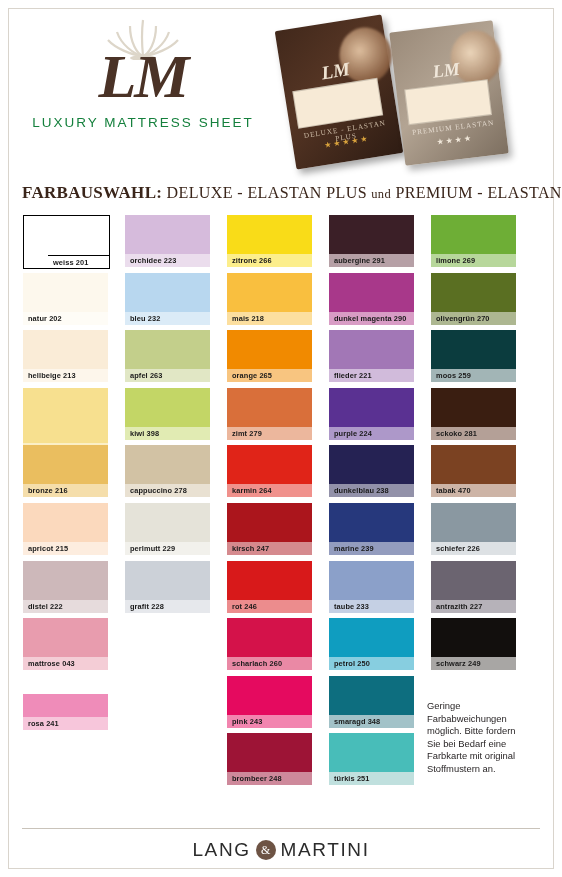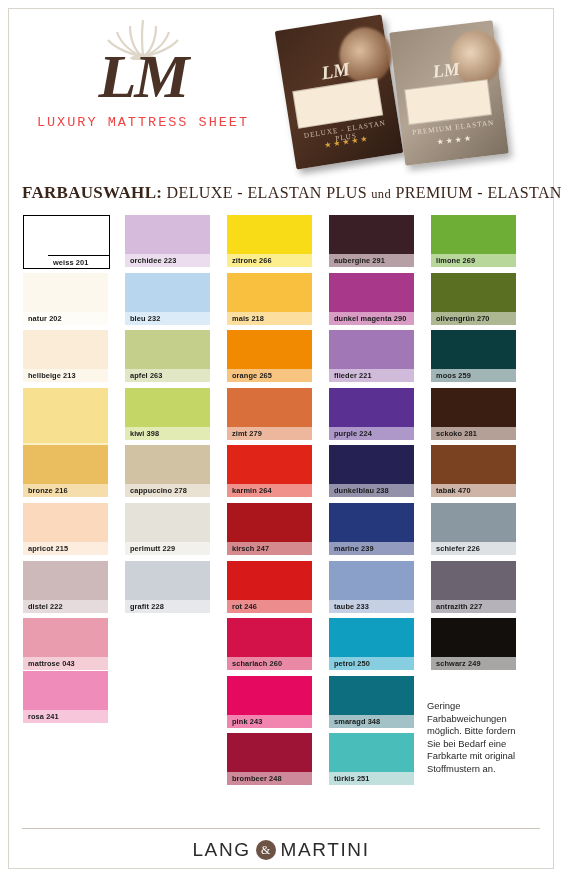--- a/index.html
+++ b/index.html
@@ -25,22 +25,22 @@
 
   .brandblock{position:absolute;left:12px;top:14px;width:262px;text-align:center;}
   .crown{width:92px;height:46px;margin:0 auto 0;display:block;}
   .monogram{
     font-family:"Liberation Serif", serif;
     font-size:62px;font-style:italic;font-weight:700;
     color:#4a3226;line-height:0.92;margin-top:-12px;
     letter-spacing:-2px;
   }
   .brandsub{
-    font-family:Liberation Mono, monospace;
-    font-size:13.5px;letter-spacing:2.0px;color:#ef4444;
+    font-family:Liberation Sans, sans-serif;
+    font-size:13.5px;letter-spacing:2.0px;color:#15803d;
     margin-top:10px;white-space:nowrap;
   }
 
   
   .packs{position:absolute;left:275px;top:8px;width:280px;height:168px;}
   .pack{position:absolute;border-radius:2px;}
   .pack .lbl{
     position:absolute;left:6%;right:6%;
     font-family:"Liberation Serif", serif;
     text-align:center;letter-spacing:1px;
@@ -204,21 +204,21 @@
           <div class="cap" style="background: rgb(253, 237, 223);">apricot 215</div>
         </div>
         <div class="swatch" title="distel 222" style="top: 345.6px; height: 52px;">
           <div class="block" style="background: rgb(205, 184, 186);"></div>
           <div class="cap" style="background: rgb(230, 219, 220);">distel 222</div>
         </div>
         <div class="swatch" title="mattrose 043" style="top: 403.2px; height: 52px;">
           <div class="block" style="background: rgb(232, 156, 174);"></div>
           <div class="cap" style="background: rgb(244, 205, 214);">mattrose 043</div>
         </div>
-        <div class="swatch" title="rosa 241" style="top: 456px; height: 52px;">
+        <div class="swatch" title="rosa 241" style="top: 479px; height: 36px;">
           <div class="block" style="background: rgb(239, 140, 185);"></div>
           <div class="cap" style="background: rgb(247, 198, 219);">rosa 241</div>
         </div>
       </div>
       <div class="col" style="left: 102px;">
         <div class="swatch" title="orchidee 223" style="top: 0px; height: 52px;">
           <div class="block" style="background: rgb(214, 187, 220);"></div>
           <div class="cap" style="background: rgb(235, 221, 237);">orchidee 223</div>
         </div>
         <div class="swatch" title="bleu 232" style="top: 57.6px; height: 52px;">

